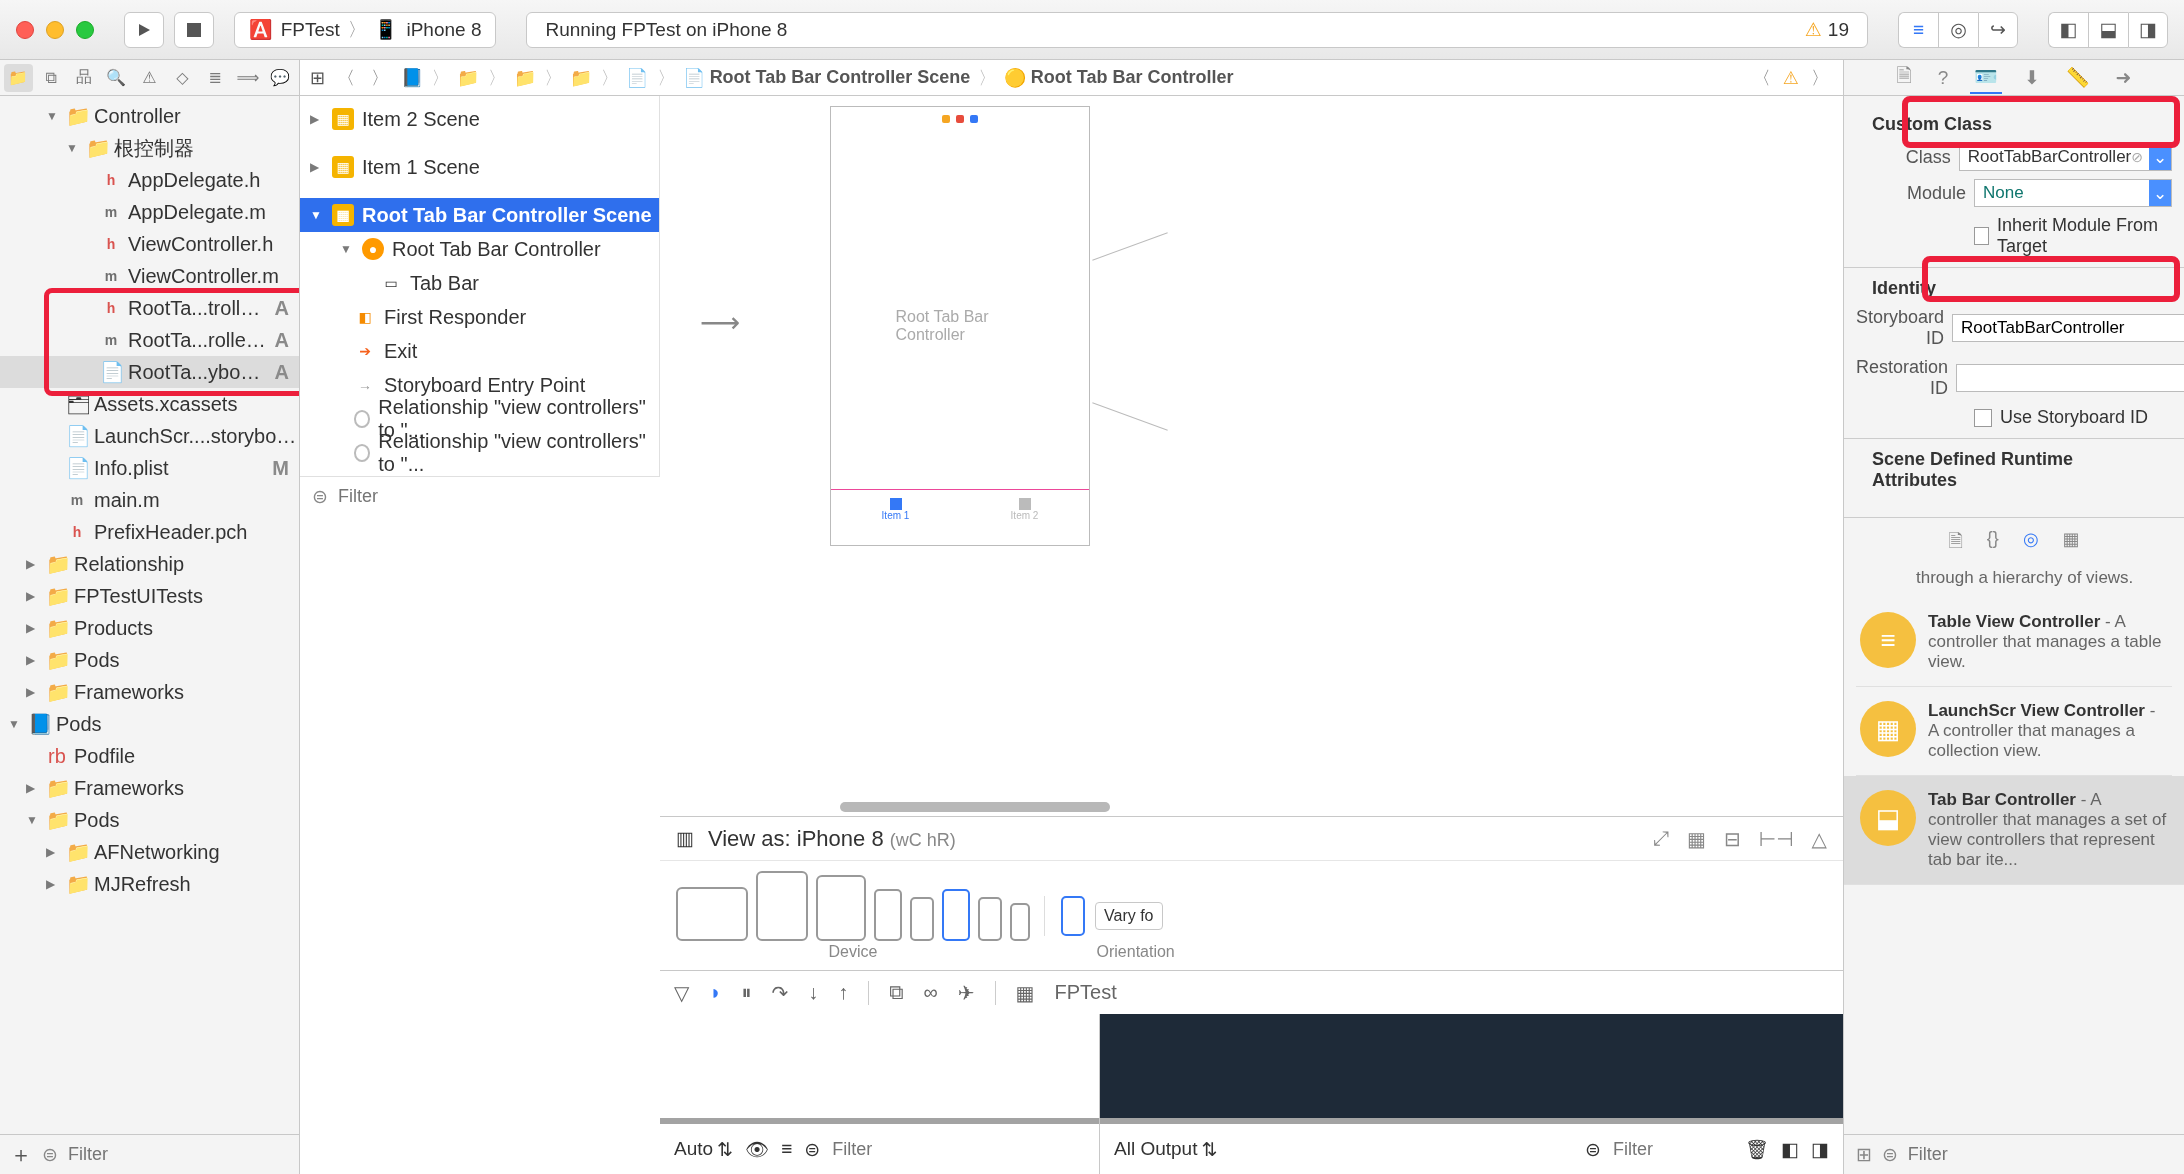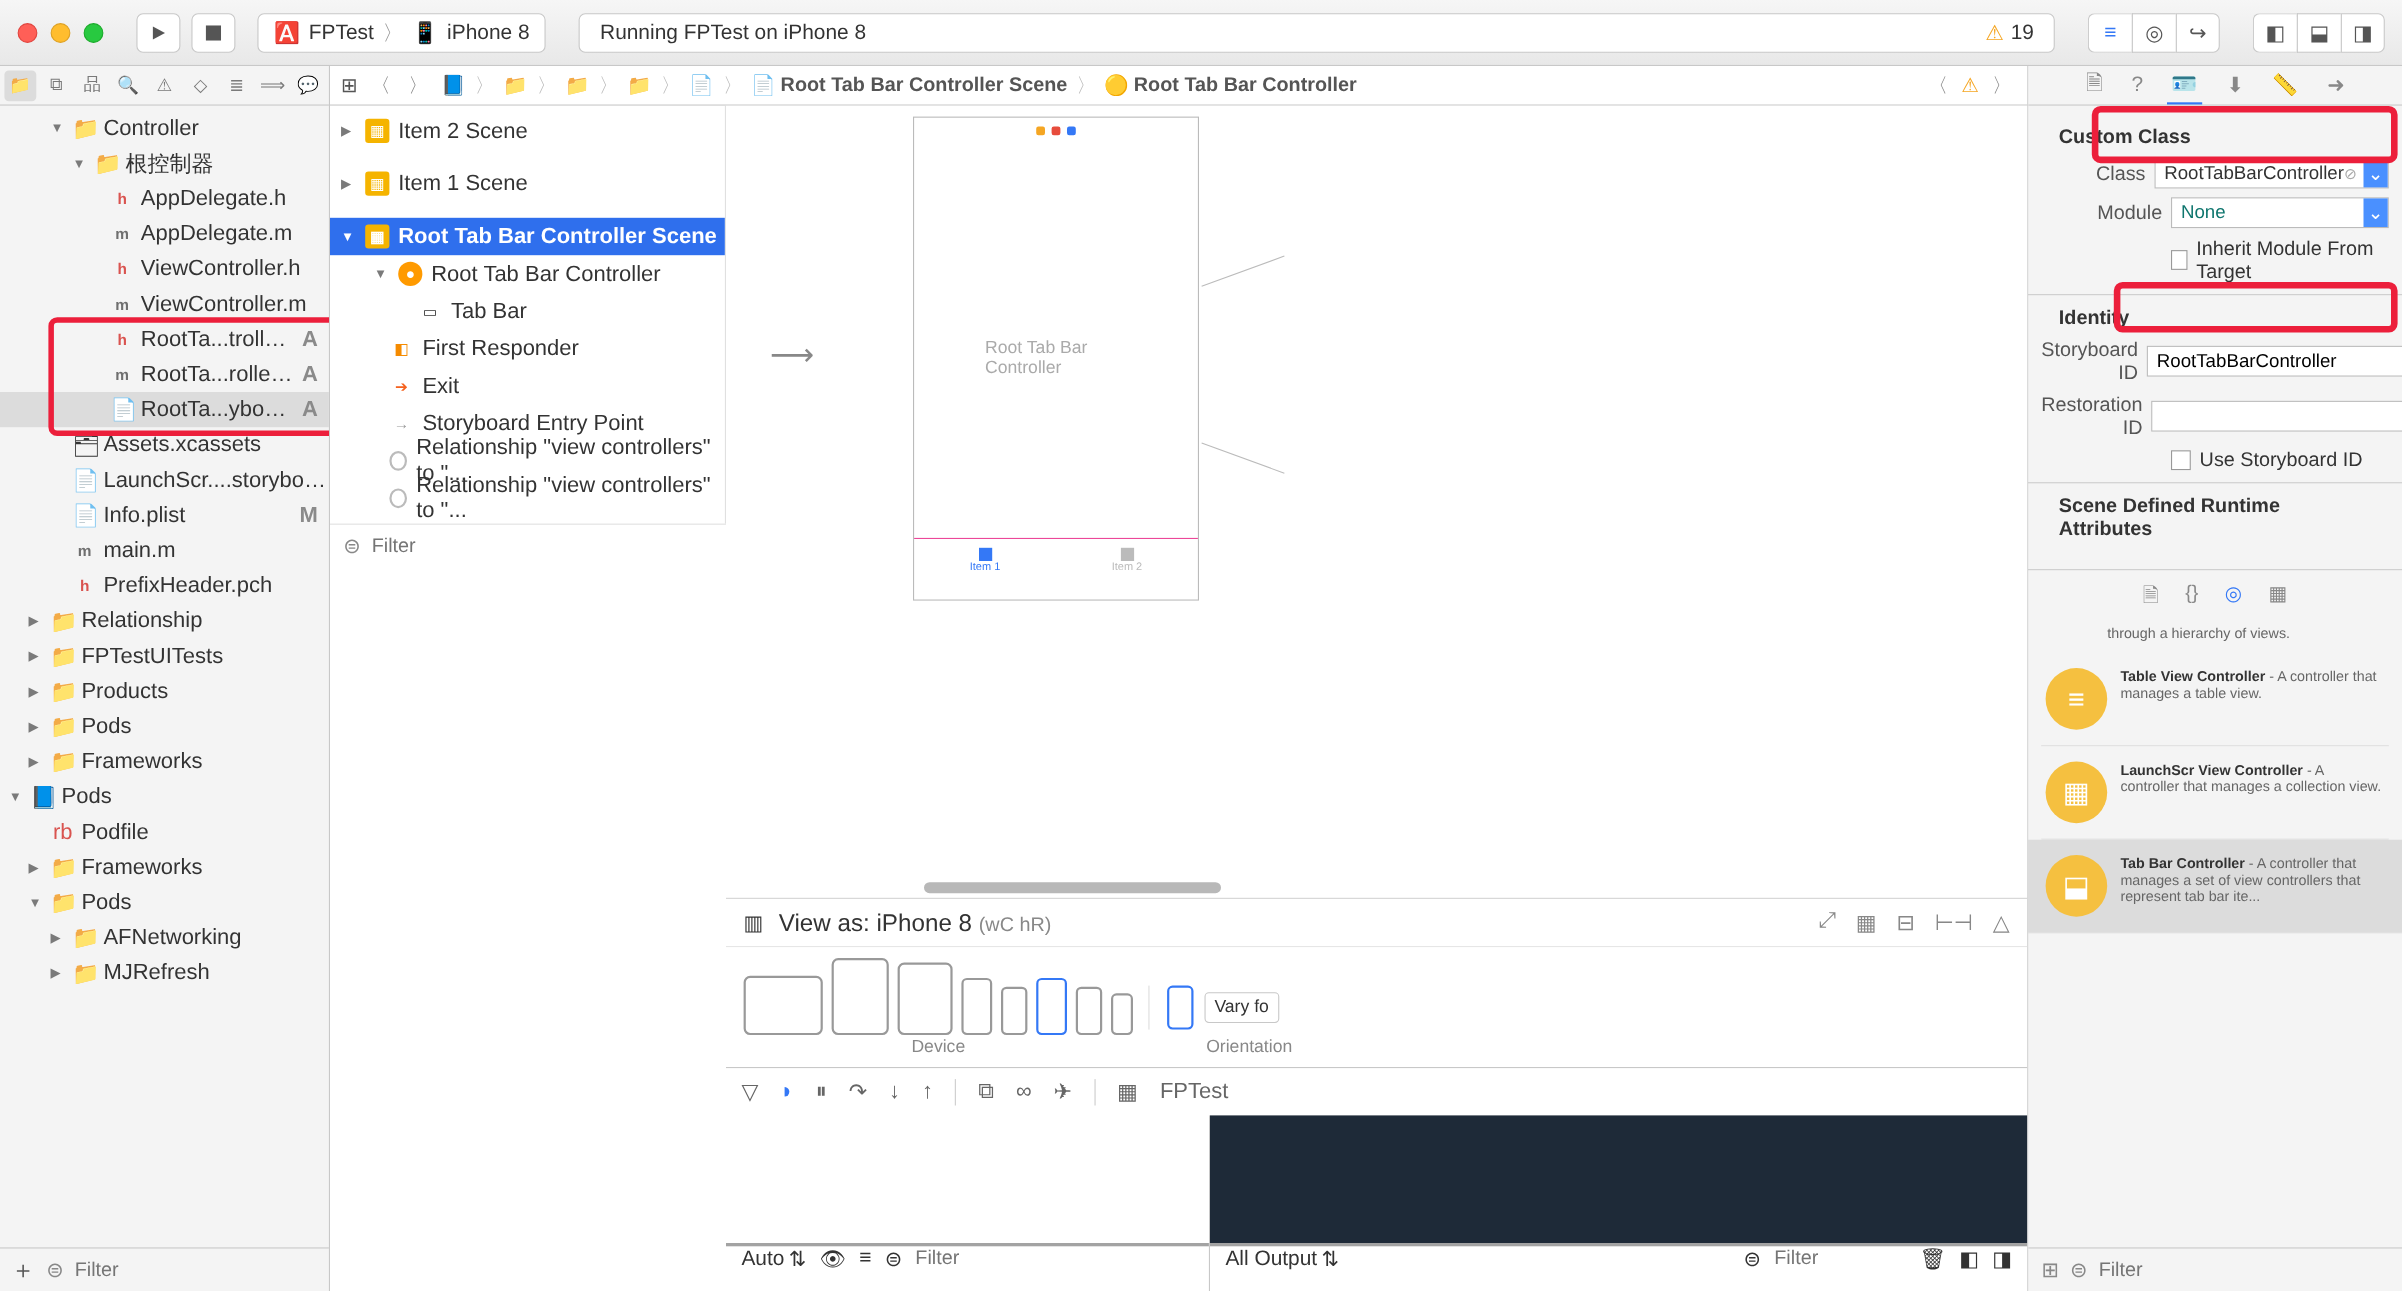--- a/index.html
+++ b/index.html
@@ -106,21 +106,21 @@
 .debugbar .sep { width:1px; height:24px; background:#ccc; }
 
 
 .bottom-split { display:flex; height:160px; }
 .debug-vars { width:440px; border-right:1px solid #c8c8c8; display:flex; flex-direction:column; }
 .debug-vars .body { flex:1; background:#fff; }
 .console { flex:1; display:flex; flex-direction:column; }
 .console .body { flex:1; background:#1e2a38; }
 
 
-.editor-bottom { height:44px; border-top:3px solid #a3a3a3; display:flex; align-items:flex-start; padding:0 14px; gap:12px; }
+.editor-bottom { height:56px; border-top:6px solid #a3a3a3; display:flex; align-items:center; padding:0 14px; gap:12px; }
 .auto { display:flex; align-items:center; gap:4px; }
 
 
 .inspector { width:340px; background:#f4f4f4; display:flex; flex-direction:column; }
 .insp-tabs { height:36px; border-bottom:1px solid #c8c8c8; display:flex; align-items:center; justify-content:center; gap:18px; color:#888; }
 .insp-tabs .it.active { color:#3478f6; border-bottom:2px solid #3478f6; }
 .insp-tabs .it { padding:4px; }
 .insp-body { flex:1; overflow:auto; position:relative; padding:10px 12px; font-size:18px; }
 .section-title { font-weight:600; margin:8px 16px 6px; }
 .form-row { display:flex; align-items:center; gap:8px; margin:8px 0; }
@@ -130,21 +130,21 @@
 .form-row .select .dd { width:22px; height:26px; background:#4a90ff; color:#fff; display:flex; align-items:center; justify-content:center; margin:-0px -8px 0 6px; }
 .checkbox { display:flex; align-items:center; gap:8px; margin-left:118px; }
 .checkbox .box { width:18px; height:18px; border:1px solid #999; background:#fff; }
 .hr { border-top:1px solid #ccc; margin:10px -12px; }
 .runtime-head { display:flex; border-top:1px solid #ccc; border-bottom:1px solid #ccc; margin:0 -12px; }
 .runtime-head div { flex:1; padding:6px 10px; color:#555; border-right:1px solid #ccc; }
 .lib-tabs { display:flex; justify-content:center; gap:24px; color:#888; padding:10px 0; border-top:1px solid #ccc; margin:0 -12px; }
 .lib-tabs .lt.active { color:#3478f6; }
 .lib-item { display:flex; gap:12px; padding:14px 4px; border-bottom:1px solid #e0e0e0; }
 .lib-icon { width:56px; height:56px; background:#f5c040; border-radius:50%; display:flex; align-items:center; justify-content:center; color:#fff; font-size:26px; flex-shrink:0; }
-.lib-text { font-size:13px; color:#333; }
+.lib-text { font-size:17px; color:#333; }
 .lib-text .lt-title { font-weight:700; }
 .lib-text .lt-desc { color:#666; }
 .lib-item.sel { background:#dcdcdc; margin:0 -12px; padding:14px 16px; }
 .insp-filter { height:40px; border-top:1px solid #c8c8c8; display:flex; align-items:center; padding:0 12px; gap:10px; color:#888; }
 .insp-filter input { flex:1; border:none; background:transparent; font-size:18px; outline:none; }
 
 
 .hl { position:absolute; border:6px solid #ec1f3b; border-radius:8px; pointer-events:none; }
 
 svg { display:block; }

